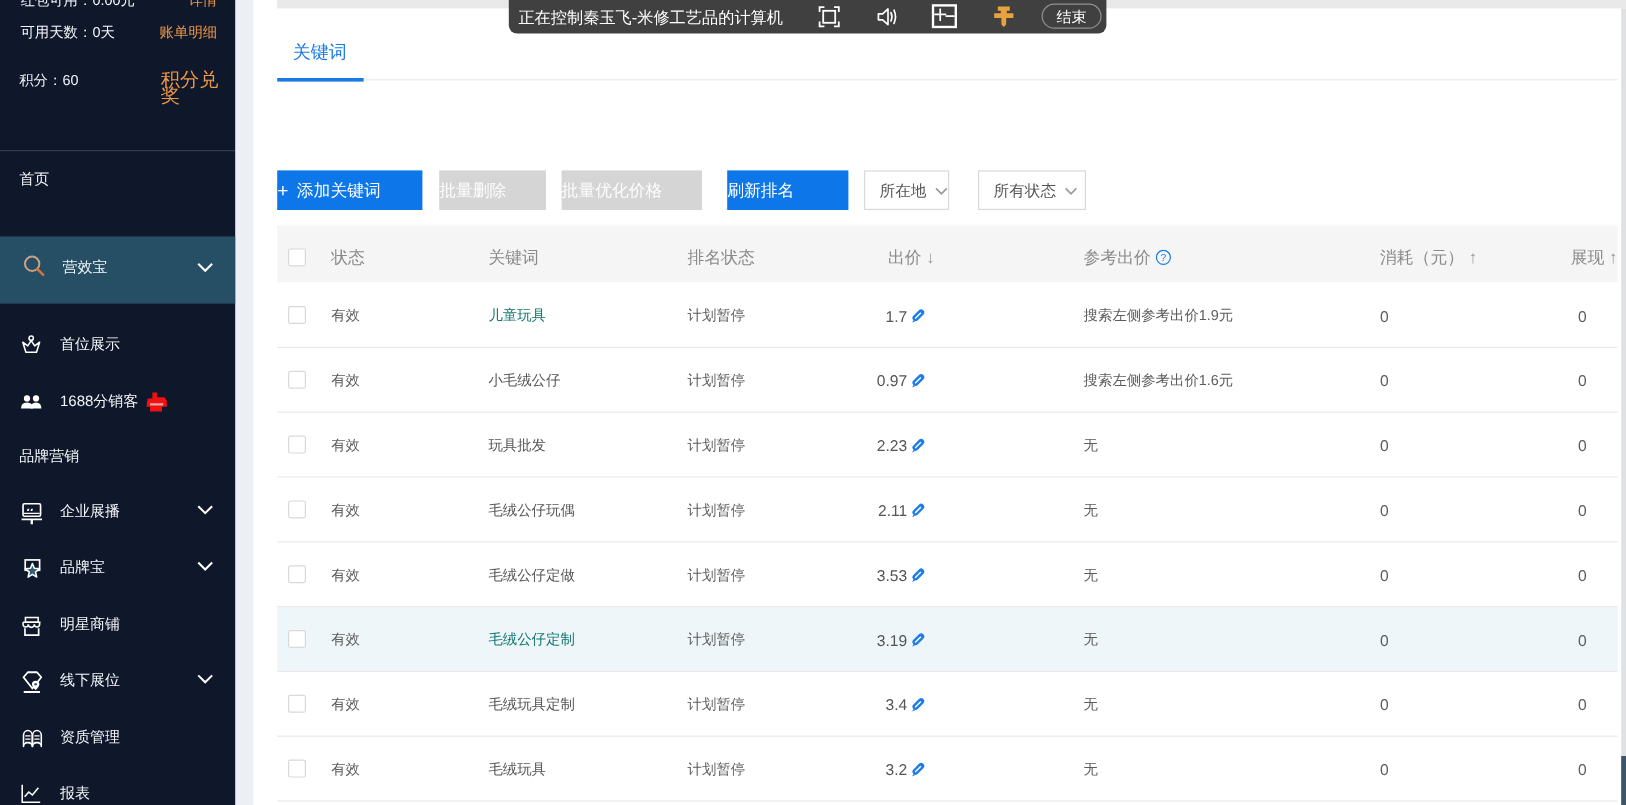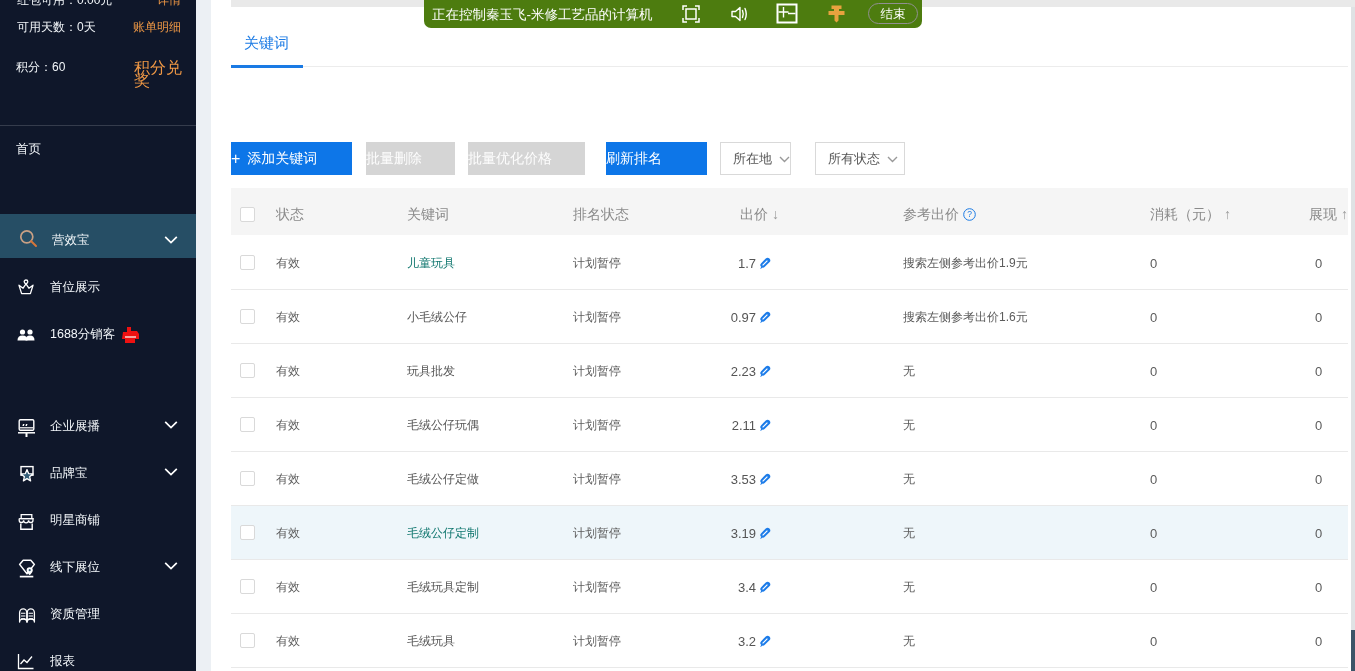--- a/index.html
+++ b/index.html
@@ -33,21 +33,21 @@
 .row{position:absolute;left:231px;width:1117px;height:54px;z-index:2}
 .rcell{position:absolute;top:0;height:54px;line-height:57px;color:#5c5c5c;font-size:12px}
 .cb{position:absolute;left:9px;width:15px;height:15px;border:1px solid #d9d9d9;border-radius:2px;background:#fff}
 .divl{position:absolute;left:231px;width:1117px;height:1px;background:#e9e9e9;z-index:3}
 .price{position:absolute;left:430px;width:95px;text-align:right;top:0;height:54px;line-height:57px;color:#555;font-size:13px}
 .pencil{position:absolute;left:527px;top:22px}
 
 #sctrack{position:absolute;left:1351px;top:7px;width:4px;height:664px;background:#dfe2e4;z-index:1}
 #scthumb{position:absolute;left:1351px;top:630px;width:4px;height:41px;background:#3c5568;z-index:2}
 
-#toolbar{position:absolute;left:424px;top:0;width:498px;height:28px;background:#4d7c0f;border-radius:0 0 7px 7px;z-index:10;color:#fff}
+#toolbar{position:absolute;left:424px;top:0;width:498px;height:28px;background:#404040;border-radius:0 0 7px 7px;z-index:10;color:#fff}
 #toolbar .tt{position:absolute;left:8px;top:6px;font-size:13.5px;letter-spacing:0}
 #endbtn{position:absolute;left:444px;top:3px;width:50px;height:21px;border:1px solid #909090;border-radius:11px;text-align:center;line-height:20px;font-size:12.5px;color:#fff}
 .ticon{position:absolute;top:4px}
 </style>
 </head>
 <body>
 <div id="topband"></div>
 <div id="strip"></div>
 <div id="sctrack"></div>
 <div id="scthumb"></div>
@@ -58,21 +58,21 @@
   <div class="abs" style="left:17px;top:21px;height:13px;line-height:13px;font-size:12px">可用天数：0天</div>
   <div class="abs orange" style="left:133px;top:21px;height:13px;line-height:13px;font-size:12px">账单明细</div>
   <div class="abs" style="left:16px;top:61px;height:13px;line-height:13px;font-size:12px">积分：60</div>
   <div class="abs orange" style="left:134px;top:61px;height:13px;line-height:13px;font-size:16px">积分兑奖</div>
   <div class="abs" style="left:0;top:125px;width:196px;height:1px;background:rgba(255,255,255,0.16)"></div>
 
   <div class="mitem" style="top:126px">
       <span class="mtext2">首页</span>
     </div>
 
-  <div class="mitem" style="top:214px;height:44px;line-height:52px;background:#264e65">
+  <div class="mitem" style="top:197px;height:56px;line-height:52px;background:#264e65">
     <svg class="micon" style="top:15px;left:19px" width="19" height="19" viewBox="0 0 19 19" fill="none">
       <circle cx="7.8" cy="7.8" r="6" stroke="#c9a084" stroke-width="1.7"></circle>
       <line x1="12.2" y1="12.2" x2="17" y2="17" stroke="#d5763a" stroke-width="2" stroke-linecap="round"></line>
     </svg>
     <span class="mtext" style="left:52px">营效宝</span>
     <svg class="chev" style="top:21px" width="14" height="10" viewBox="0 0 14 10" fill="none">
         <polyline points="1.2,1.8 7,7.6 12.8,1.8" stroke="#fff" stroke-width="1.7"></polyline>
       </svg>
   </div>
 
@@ -91,20 +91,23 @@
       <path d="M1.5 14.5 q0-5 5-5 q5 0 5 5 z"></path>
         <path d="M9.5 14.5 q0-5 4.5-5 q4.5 0 4.5 5 z"></path>
     </svg>
     <span class="mtext">1688分销客</span>
     <svg class="abs" style="left:120px;top:13px" width="21" height="23" viewBox="0 0 21 23">
       <path d="M7 3 h4 v4 h6 l2 3 v5 h-4 v4 H5 v-4 H2 l1-7 h4 z" fill="#ee1111"></path>
       <path d="M5 12 h11 v2 H5 z" fill="#f4a4a0"></path>
     </svg>
   </div>
 
+  <div class="mitem" style="top:357px">
+      <span class="mtext2">品牌营销</span>
+    </div>
 
   <div class="mitem" style="top:403px">
     <svg class="micon" width="19" height="19" viewBox="0 0 19 19" fill="none">
       <rect x="2.2" y="1.8" width="14.6" height="10.4" rx="1.2" stroke="#fff" stroke-width="1.4"></rect>
       <path d="M3 9.8 h13" stroke="#fff" stroke-width="1.2"></path>
       <path d="M6 5.9 l1.5 0 -0.6 2 -1.5 0 z M9 5.9 l1.5 0 -0.6 2 -1.5 0 z" fill="#fff"></path>
       <path d="M1 14.8 h17" stroke="#fff" stroke-width="1.5"></path>
       <path d="M9.5 15 v4" stroke="#fff" stroke-width="2"></path>
     </svg>
     <span class="mtext">企业展播</span>

